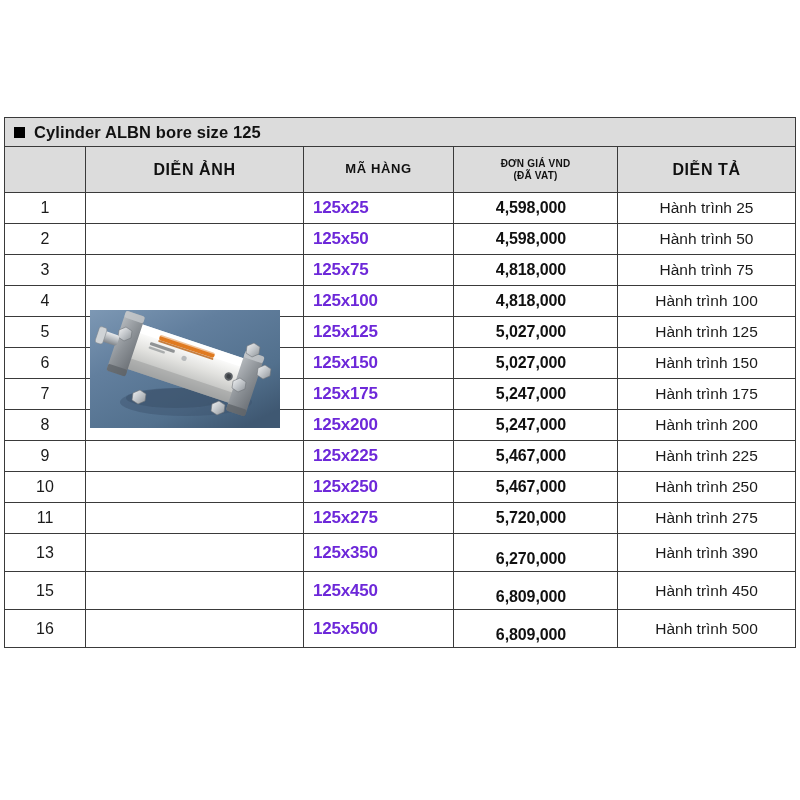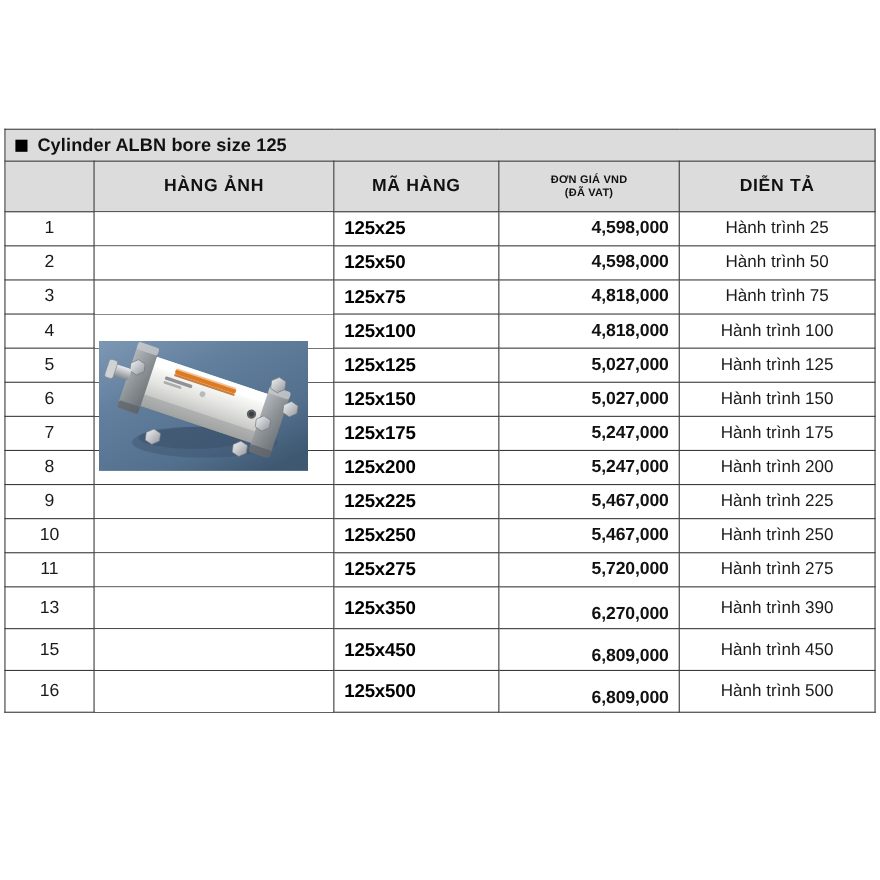--- a/index.html
+++ b/index.html
@@ -69,42 +69,42 @@
   
   .hdr td {
     background: #dcdcdc !important;
     height: 45px;
     text-align: center;
     font-weight: bold;
     color: #111111;
     line-height: 1.12;
   }
   .hdr .h-img   { font-size: 16px; letter-spacing: 0.6px; }
-  .hdr .h-code  { font-size: 16px; letter-spacing: 0.6px; }
+  .hdr .h-code  { font-size: 13px; letter-spacing: 0.6px; }
   .hdr .h-price { font-size: 10px; letter-spacing: 0.2px; }
   .hdr .h-desc  { font-size: 16px; letter-spacing: 0.6px; }
 
   
   .c-no {
     text-align: center;
     font-size: 16px;
     font-weight: normal;
     color: #1a1a1a;
   }
   .c-img { padding: 0 !important; position: relative; }
   .c-code {
     text-align: left;
     padding-left: 9px !important;
     font-size: 17px;
     font-weight: bold;
-    color: #000000;
+    color: #6d28d9;
     letter-spacing: -0.2px;
   }
   .c-price {
-    text-align: right;
+    text-align: center;
     padding-right: 9px !important;
     font-size: 16px;
     font-weight: bold;
     color: #111111;
     letter-spacing: -0.1px;
   }
   .c-desc {
     text-align: center;
     font-size: 15.5px;
     font-weight: normal;
@@ -149,21 +149,21 @@
         <td class="title-cell" colspan="5">
           <span class="title-inner">
             <span class="bullet-square"></span>
             <span class="title-text">Cylinder ALBN bore size 125</span>
           </span>
         </td>
       </tr>
 
       <tr class="hdr">
         <td></td>
-        <td class="h-img">HÀNG ẢNH</td>
+        <td class="h-img">DIỄN ẢNH</td>
         <td class="h-code">MÃ HÀNG</td>
         <td class="h-price">
           <span>ĐƠN GIÁ VND</span><br>
           <span>(ĐÃ VAT)</span>
         </td>
         <td class="h-desc">DIỄN TẢ</td>
       </tr>
 
       <tr class="r-short">
         <td class="c-no">1</td>

